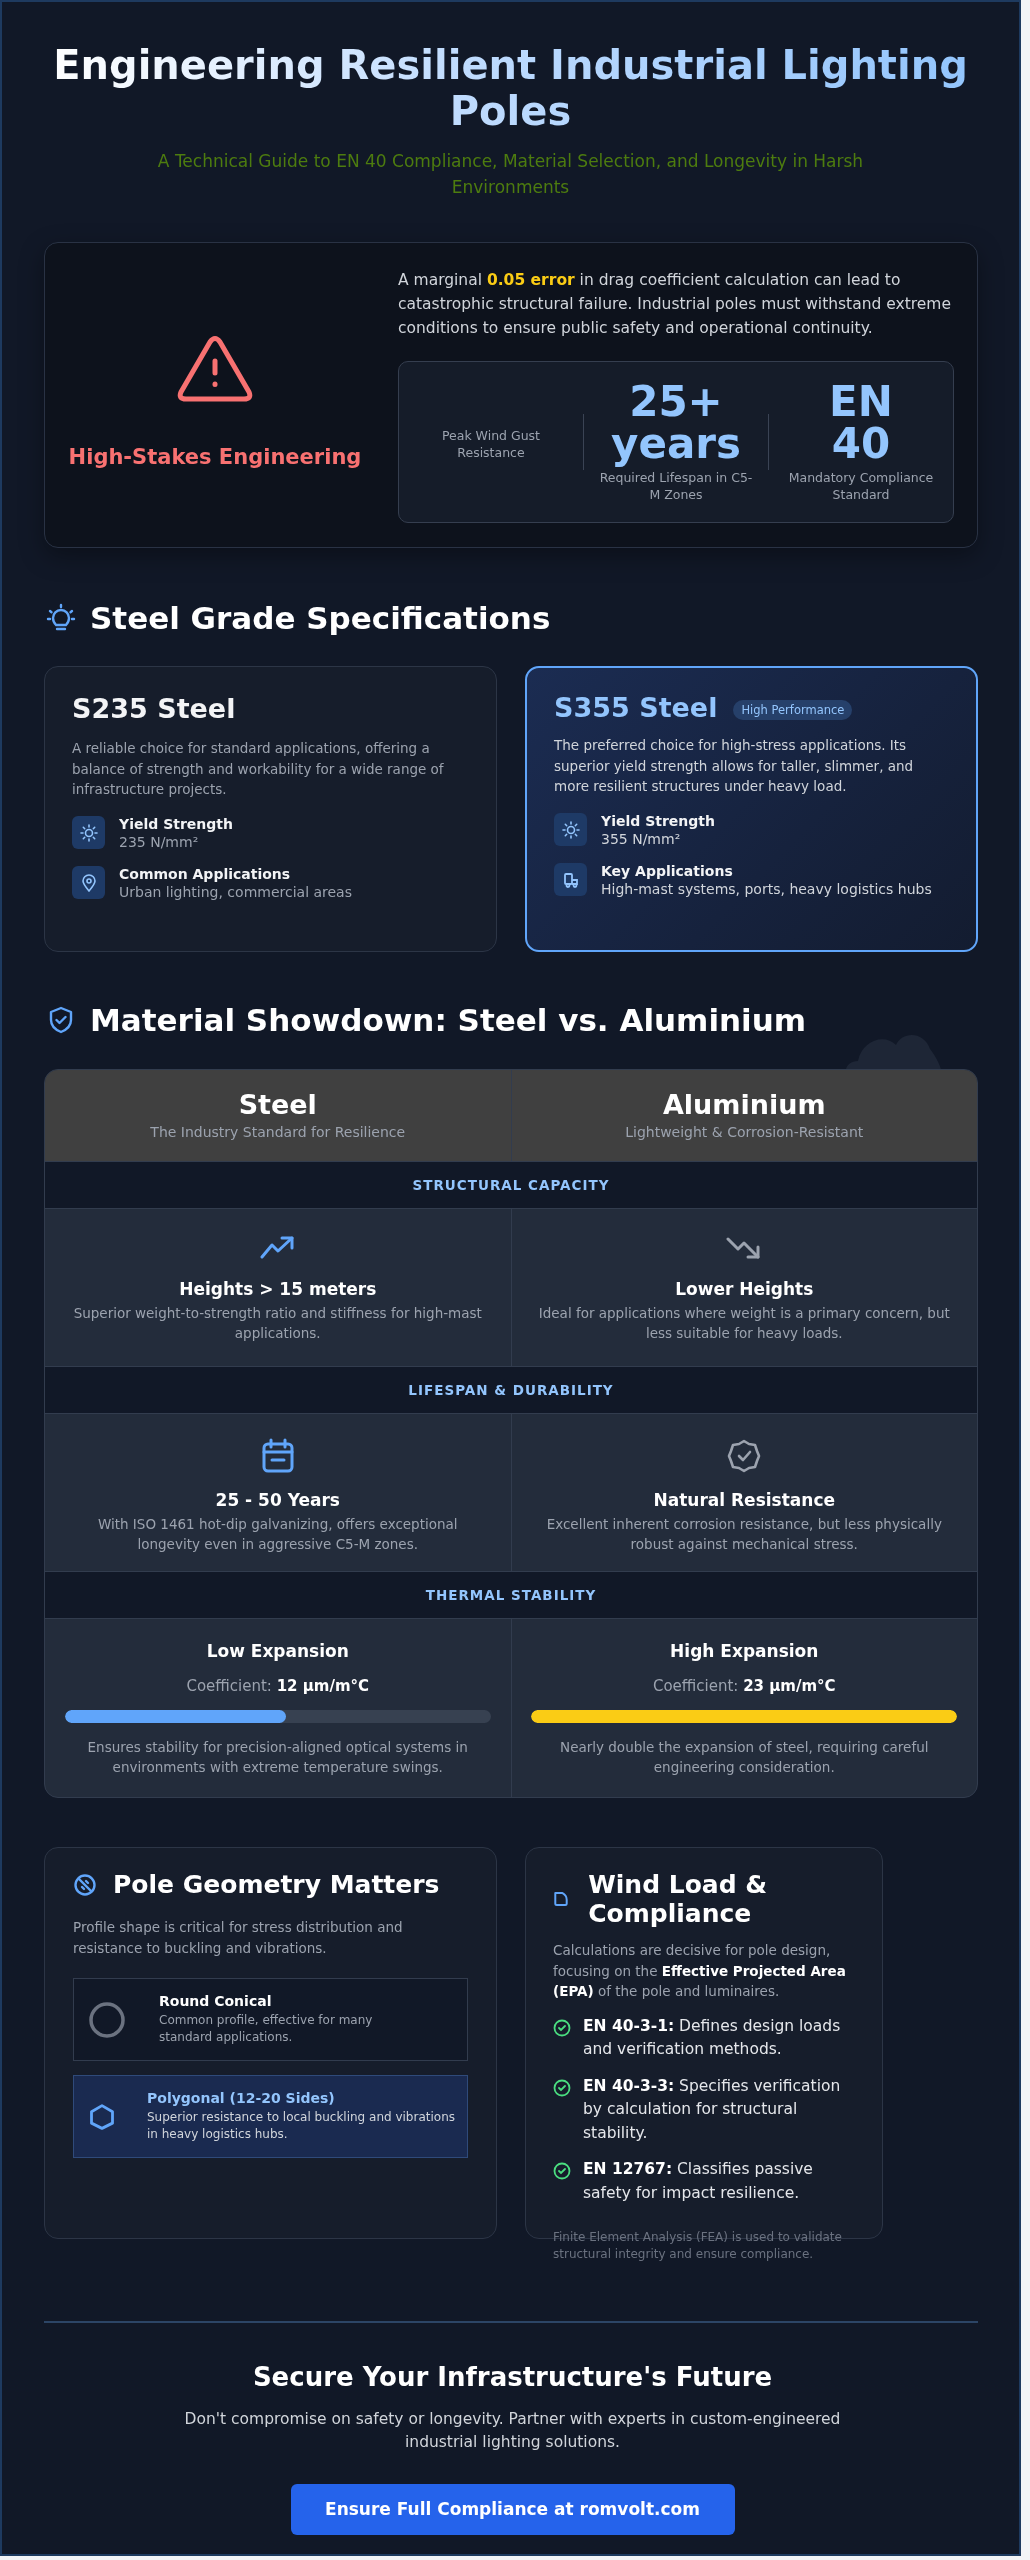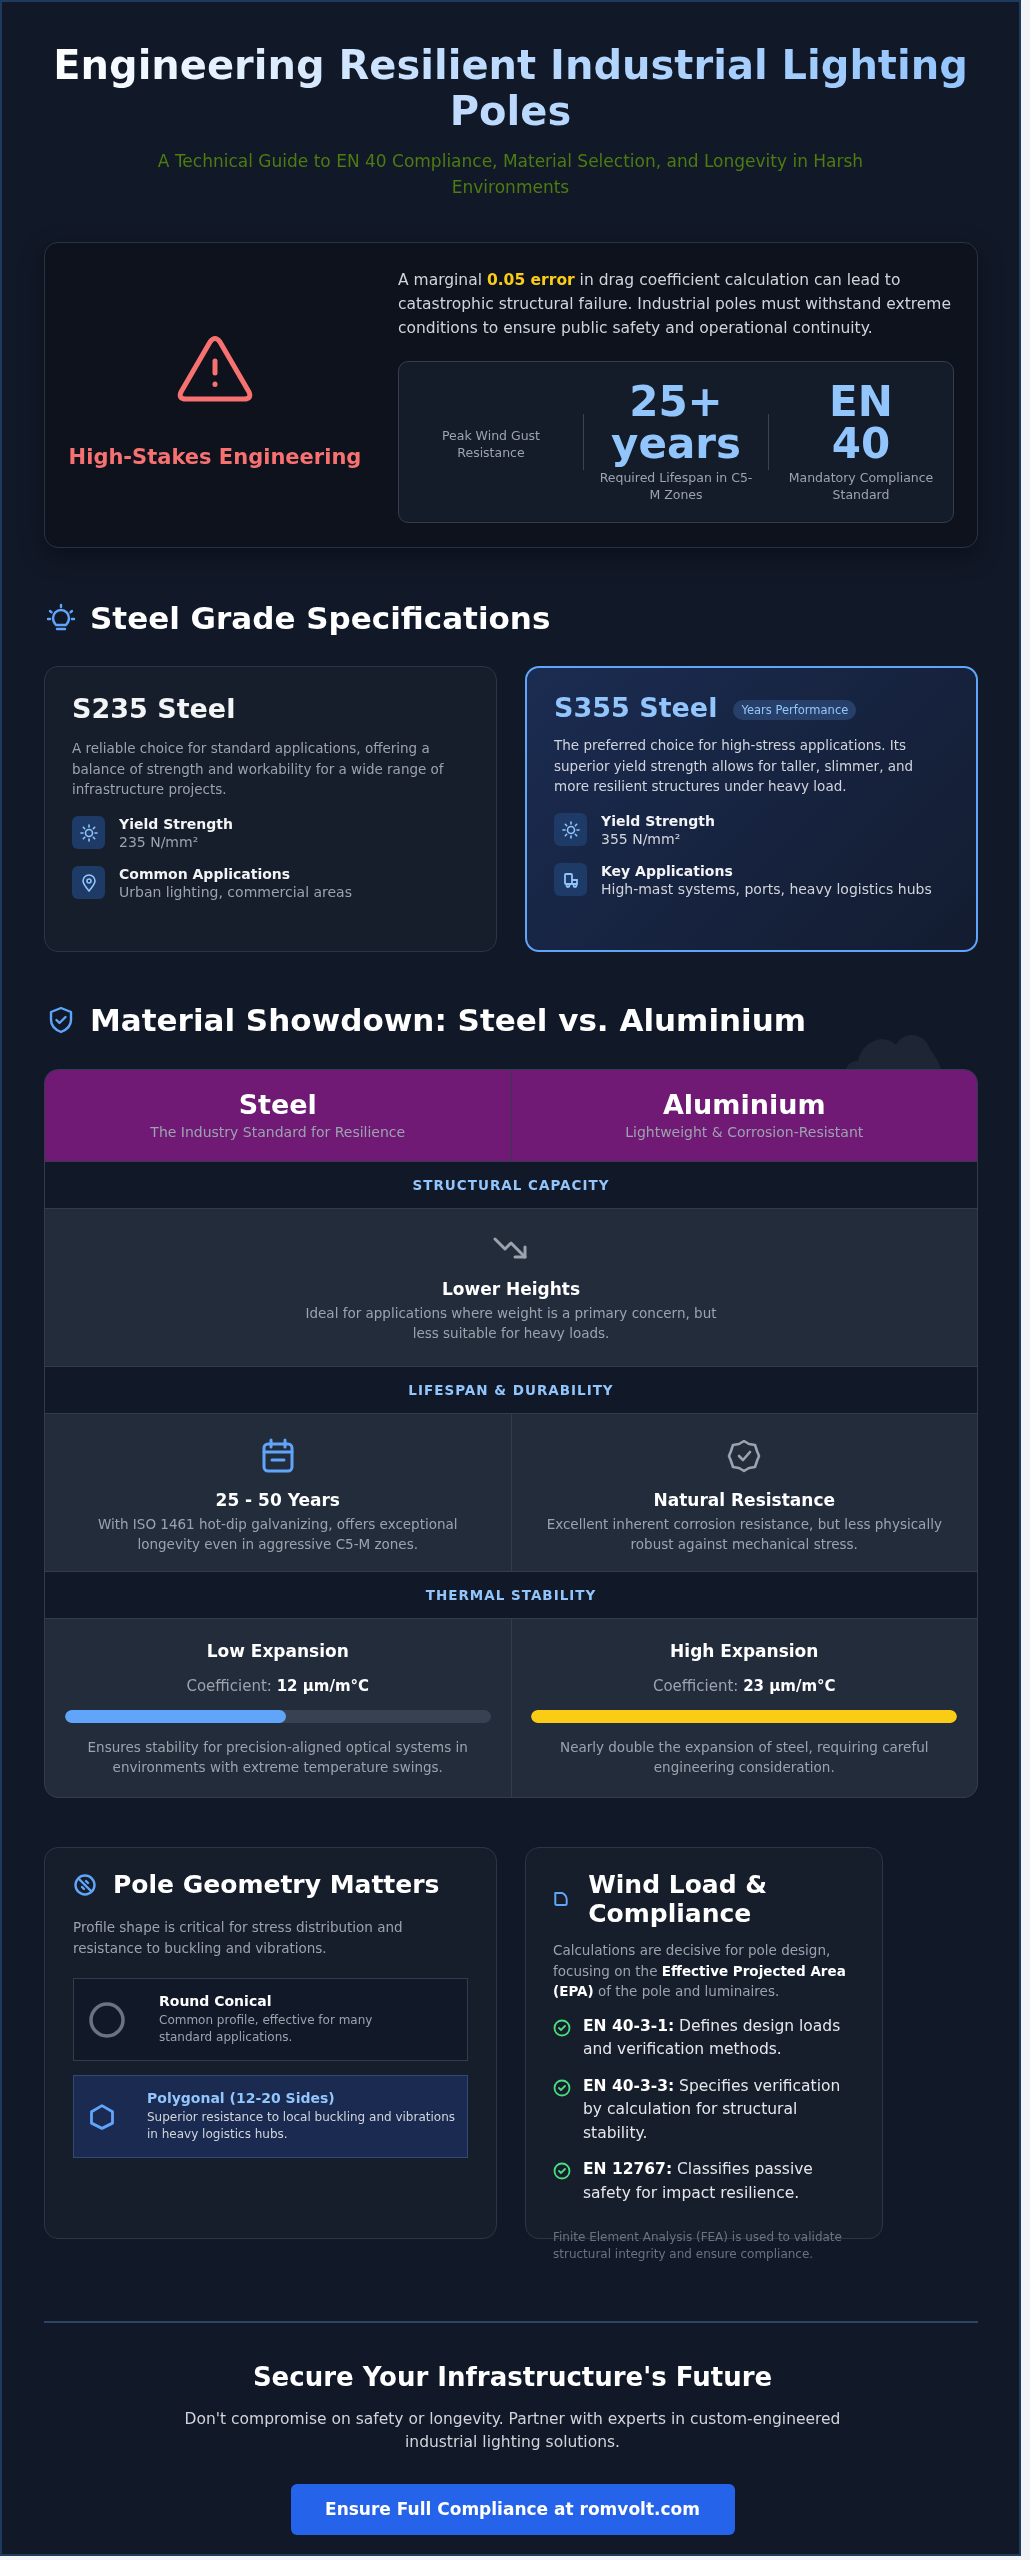--- a/index.html
+++ b/index.html
@@ -166,21 +166,21 @@
           <div class="feat-t">Common Applications</div>
           <div class="feat-v">Urban lighting, commercial areas</div>
         </div>
       </div>
     </div>
   </div>
 
   <div class="card" style="left:523px; top:664px; width:453px; height:286px; padding:24px 27px; border:2px solid #60a5fa; background:linear-gradient(135deg,#1b2c52 0%,#16223d 60%,#131c30 100%);">
     <div style="display:flex; align-items:center; gap:16px;">
       <div class="grade-title" style="color:#93c5fd;">S355 Steel</div>
-      <span style="font-size:11.5px; color:#93c5fd; background:#26406a; border-radius:10px; padding:3px 8px; margin-top:4px;">Years Performance</span>
+      <span style="font-size:11.5px; color:#93c5fd; background:#26406a; border-radius:10px; padding:3px 8px; margin-top:4px;">High Performance</span>
     </div>
     <p class="grade-desc" style="color:#d1d5db; margin-top:12px;">The preferred choice for high-stress applications. Its superior yield strength allows for taller, slimmer, and more resilient structures under heavy load.</p>
     <div style="margin-top:12px;">
       <div class="feat">
         <div class="feat-ic">
           <svg width="18" height="18" viewBox="0 0 18 18" fill="none" stroke="#93c5fd" stroke-width="1.6" stroke-linecap="round">
               <circle cx="9" cy="9" r="3.5"></circle>
               <path d="M9 1v2M9 15v2M1 9h2M15 9h2M3.3 3.3l1.4 1.4M13.3 13.3l1.4 1.4M3.3 14.7l1.4-1.4M13.3 4.7l1.4-1.4"></path>
             </svg>
         </div>
@@ -212,33 +212,41 @@
       <path d="M10.5 15 l3 3 l6 -6"></path>
     </svg>
     <h2>Material Showdown: Steel vs. Aluminium</h2>
   </div>
 
   <svg style="position:absolute; left:830px; top:1025px;" width="120" height="50" viewBox="0 0 120 50" fill="#1e2636">
     <path d="M20 50 C10 50 12 34 26 34 C30 14 52 6 64 18 C70 4 92 4 98 22 C104 30 110 40 110 50 Z"></path>
   </svg>
 
   <div class="table">
-    <div class="trow" style="height:91px; background:#701a75;">
+    <div class="trow" style="height:91px; background:#404040;">
       <div class="tcell" style="padding-top:19px;">
         <div class="th-name">Steel</div>
         <div class="th-sub">The Industry Standard for Resilience</div>
       </div>
       <div class="tcell" style="padding-top:19px;">
         <div class="th-name">Aluminium</div>
         <div class="th-sub">Lightweight &amp; Corrosion-Resistant</div>
       </div>
     </div>
 
     <div class="tband" style="height:48px; line-height:46px;">STRUCTURAL CAPACITY</div>
     <div class="trow" style="height:157px;">
+      <div class="tcell" style="padding-top:26px;">
+        <svg width="36" height="26" viewBox="0 0 36 26" fill="none" stroke="#60a5fa" stroke-width="3" stroke-linecap="round" stroke-linejoin="round">
+            <path d="M2 22 L12 10 L18 16 L32 3"></path>
+            <path d="M22 3 H32 V13"></path>
+          </svg>
+        <div class="c-title" style="margin-top:14px;">Heights &gt; 15 meters</div>
+        <p class="c-desc">Superior weight-to-strength ratio and stiffness for high-mast applications.</p>
+      </div>
       <div class="tcell" style="padding-top:26px;">
         <svg width="36" height="26" viewBox="0 0 36 26" fill="none" stroke="#9ca3af" stroke-width="3" stroke-linecap="round" stroke-linejoin="round">
             <path d="M2 4 L12 14 L18 8 L32 22"></path>
             <path d="M22 22 H32 V12"></path>
           </svg>
         <div class="c-title" style="margin-top:14px;">Lower Heights</div>
         <p class="c-desc">Ideal for applications where weight is a primary concern, but less suitable for heavy loads.</p>
       </div>
     </div>
 

